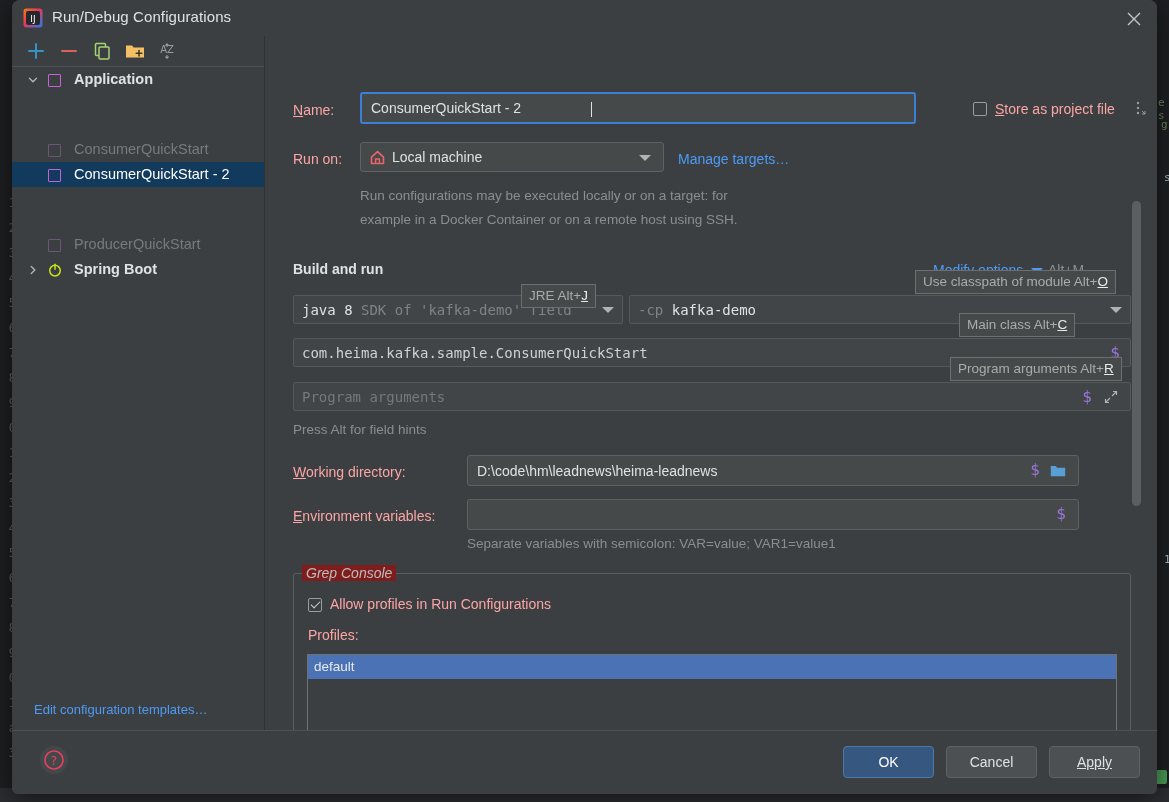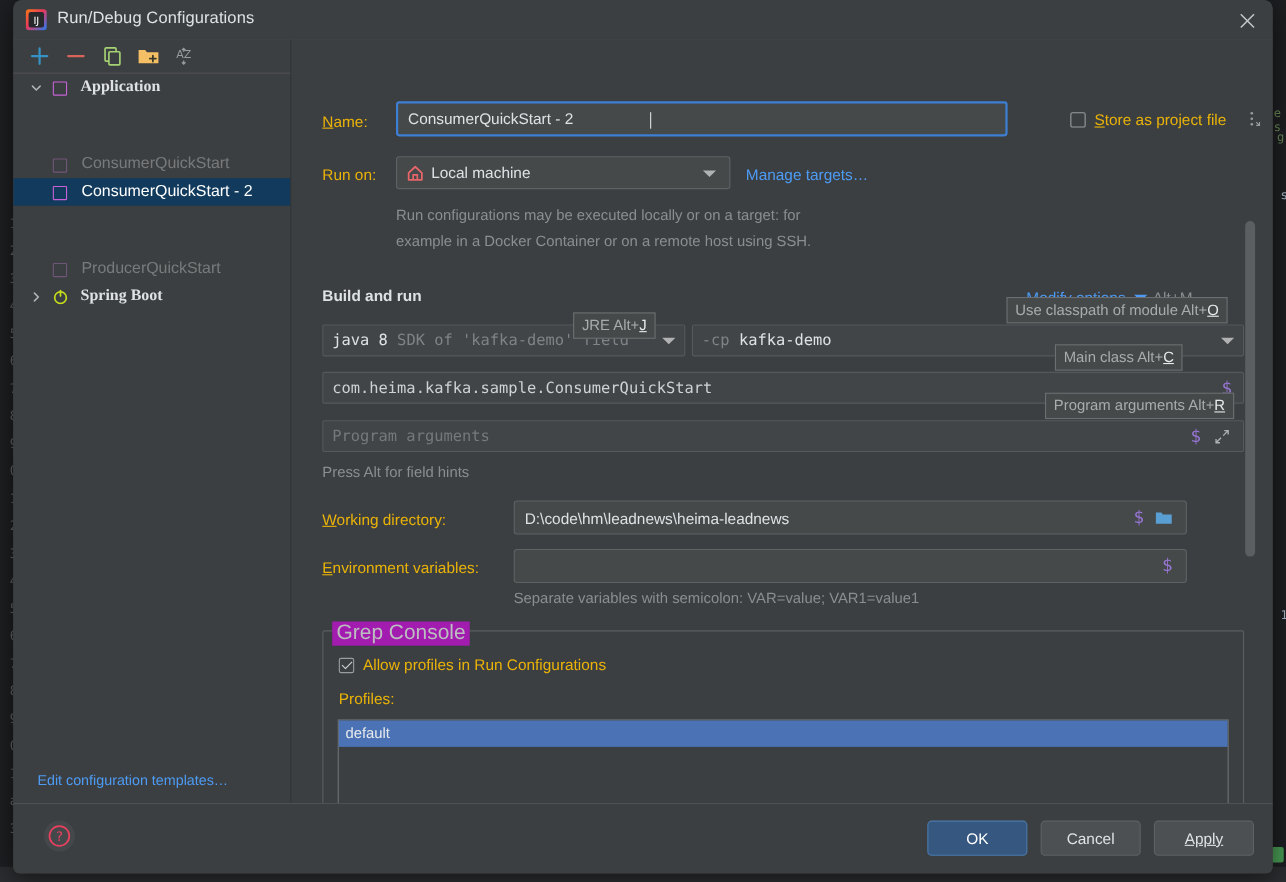--- a/index.html
+++ b/index.html
@@ -84,21 +84,21 @@
   }
   #tree {
     position: absolute; left: 0; top: 31px; right: 0; bottom: 0;
     overflow: hidden;
   }
   .tree-row {
     position: relative; height: 25px; line-height: 25px;
     font-size: 14.5px; white-space: nowrap; cursor: pointer;
     color: #bbbdbf;
   }
-  .tree-row.group { font-weight: bold; color: #dfe1e5; font-family: Liberation Serif, serif; }
+  .tree-row.group { font-weight: bold; color: #dfe1e5; }
   .tree-row.selected { background: #113a5c; color: #ffffff; }
   .tree-row.dim { color: #787a7c; margin-top: 45px; }
   .tw { display:inline-block; width: 22px; text-align:center; vertical-align: top; }
   .ticon { display:inline-block; width: 22px; vertical-align: top; }
   .tlabel { display:inline-block; vertical-align: top; }
   .sq {
     display:inline-block; width: 11px; height: 11px;
     border: 1.6px solid #c661d6; border-radius: 1px;
     margin-top: 7px;
   }
@@ -113,21 +113,21 @@
   #rightpanel {
     position: absolute; left: 253px; top: 36px; right: 0; bottom: 63px;
     background: #3c3f41;
     overflow: hidden;
   }
   #scrollthumb {
     position: absolute; right: 16px; top: 165px; width: 9px; height: 305px;
     background: #5c5f61; border-radius: 5px; cursor: pointer;
   }
 
-  .lbl { position: absolute; font-size: 14px; color: #eab308; }
+  .lbl { position: absolute; font-size: 14px; color: #fca5a5; }
   .mn { text-decoration: underline; }
 
   .tfield {
     position: absolute; box-sizing: border-box;
     background: #45494a; border: 1px solid #5e6264; border-radius: 3px;
     color: #dfe1e5; font-size: 14px;
   }
   .tfield.focused { border: 2px solid #3d7fd4; background: #45494a; }
   .tfield .val { position:absolute; left: 9px; top: 50%; transform: translateY(-50%); white-space: nowrap; }
   .caret {
@@ -184,22 +184,22 @@
     transform: rotate(-45deg);
   }
 
   
   .groupbox {
     position: absolute; box-sizing: border-box;
     border: 1px solid #5a5e60; border-radius: 2px;
   }
   .groupbox > .gtitle {
     position: absolute; left: 8px; top: -9px;
-    background: #a21caf; padding: 0 4px;
-    font-size: 19px; color: #bbbdbf;
+    background: #7f1d1d; padding: 0 4px;
+    font-size: 14px; color: #bbbdbf; font-style: italic;
   }
   .listbox {
     position: absolute; box-sizing: border-box;
     background: #3c3f41; border: 1px solid #6e7274;
   }
   .listrow {
     height: 24px; line-height: 24px; padding-left: 6px;
     font-size: 13.5px; color: #bbbdbf; cursor: pointer;
   }
   .listrow.sel { background: #4a72b5; color: #e8eaec; }

